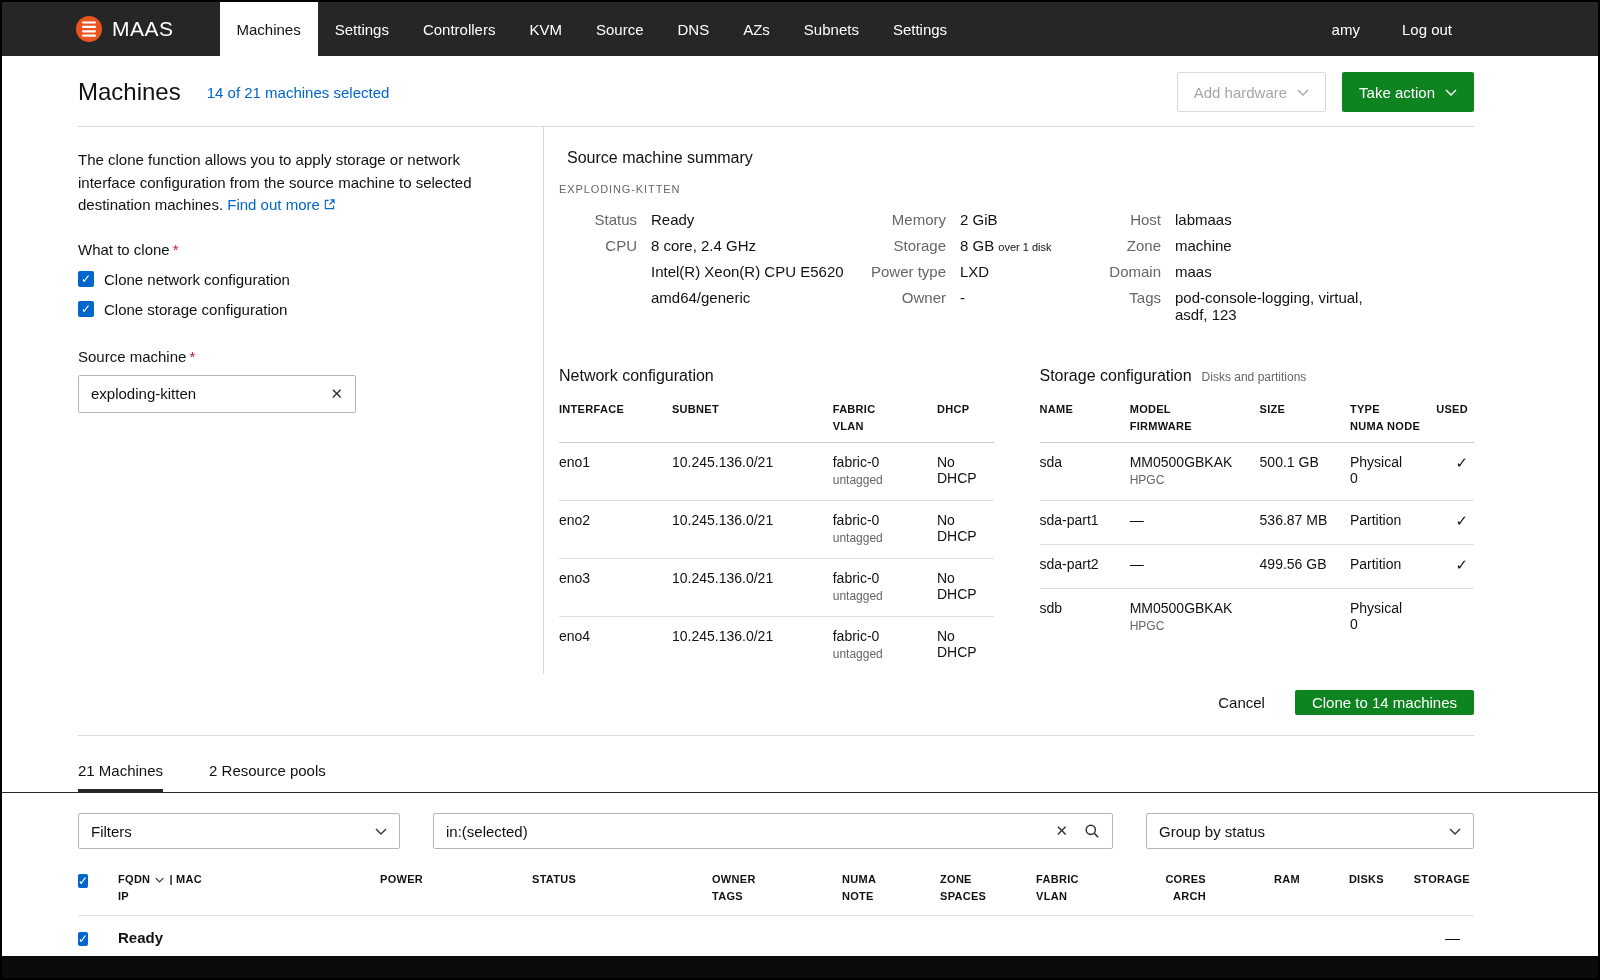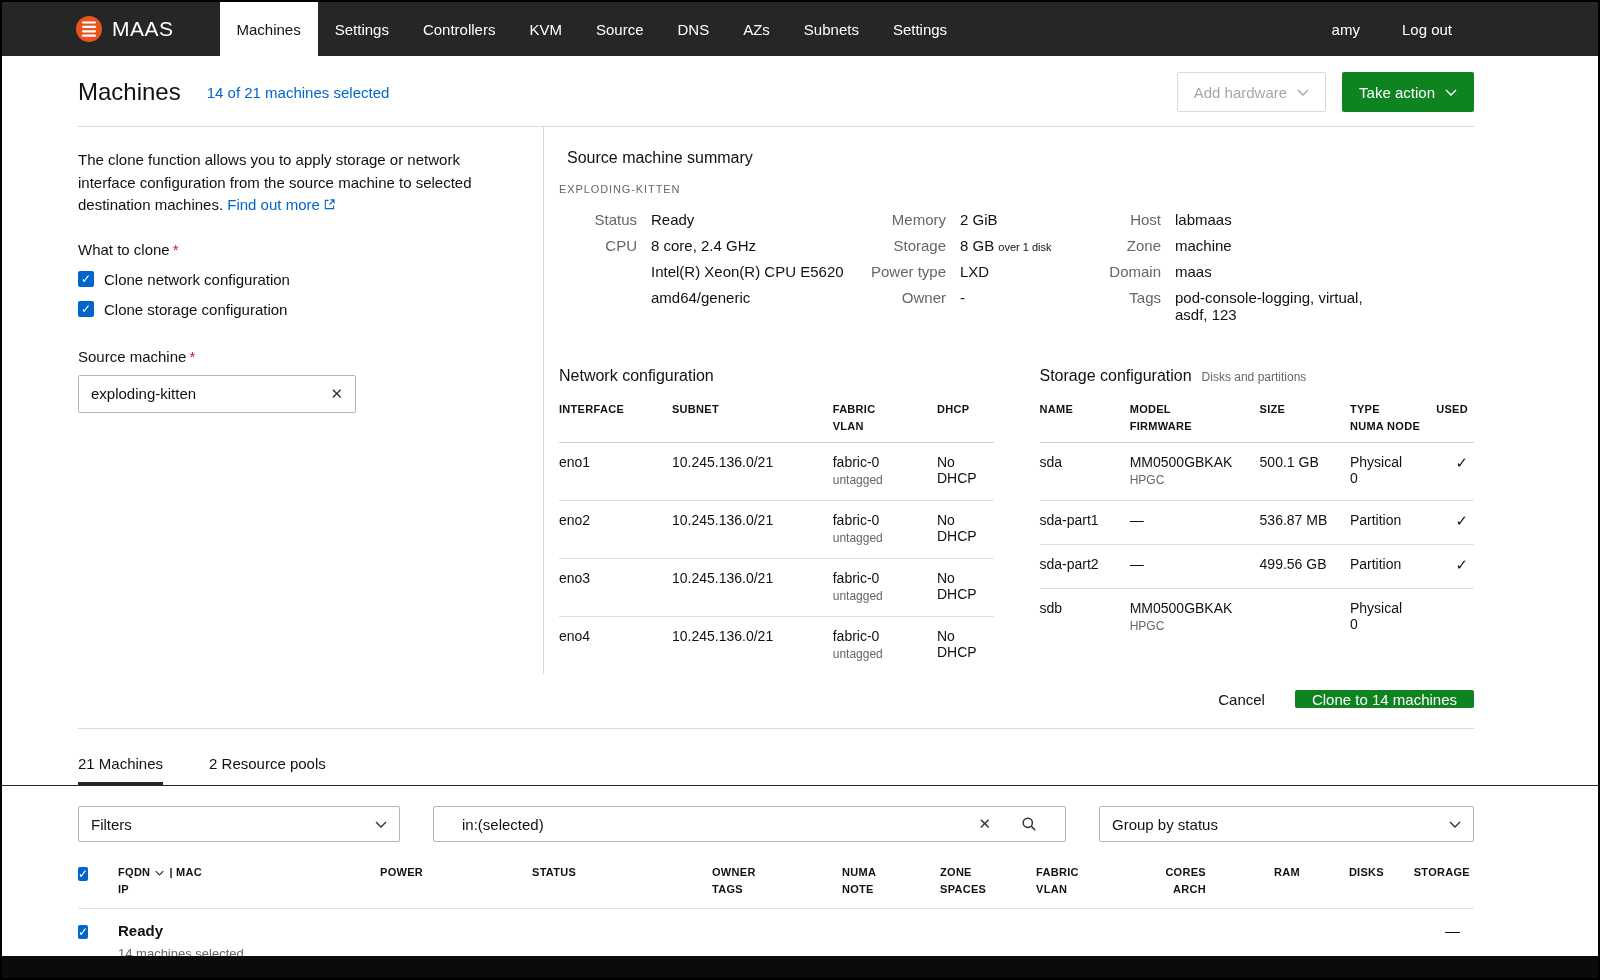--- a/index.html
+++ b/index.html
@@ -67,35 +67,35 @@
   .cfg-table th { font-size: 11px; font-weight: 700; text-align: left; letter-spacing: .3px;
                   padding: 6px 6px 8px 0; border-bottom: 1px solid #cfcfcf; vertical-align: top; line-height: 1.5; }
   .cfg-table td { padding: 11px 6px 13px 0; border-bottom: 1px solid #e0e0e0; vertical-align: top; margin-top: 40px; }
   .cfg-table tr:last-child td { border-bottom: none; }
   .sub-line { font-size: 12px; color: #666; margin-top: 3px; }
   .ta-right { text-align: right !important; }
   .used-cell { font-size: 15px; }
 
   .clone-actions { display: flex; justify-content: flex-end; align-items: center; gap: 30px; padding: 16px 0 20px; }
   .btn-cancel { background: none; border: none; font-size: 15px; cursor: pointer; color: #111; font-family: inherit; }
-  .btn-submit { height: 18px; }
+  .btn-submit { height: 25px; }
 
   
   .tabs-wrap { border-bottom: 1px solid #262626; padding-top: 26px; }
   .tabs-row { display: flex; gap: 46px; }
   .tab { font-size: 15px; padding-bottom: 13px; cursor: pointer; }
   .tab.active { box-shadow: inset 0 -3px 0 #262626; }
 
   .filters-row { display: flex; gap: 33px; margin-top: 20px; }
   .select-box { height: 36px; border: 1px solid #b5b5b5; border-radius: 2px; display: flex; align-items: center;
                 justify-content: space-between; padding: 0 12px; font-size: 15px; cursor: pointer; color: #111; }
   .filters-select { width: 322px; }
-  .group-select { width: 375px; }
+  .group-select { width: 328px; }
   .search-box { flex: 1; height: 36px; border: 1px solid #b5b5b5; border-radius: 2px; display: flex;
-                align-items: center; padding: 0 28px; gap: 30px; }
+                align-items: center; padding: 0 12px; gap: 16px; }
   .search-box input { border: none; outline: none; flex: 1; font-size: 15px; font-family: inherit; color: #111; }
 
   .mtable { margin-top: 18px; }
   .mtable-header, .mgroup-row { display: grid; align-items: start;
     grid-template-columns: 40px 262px 152px 180px 130px 98px 96px 110px 60px 94px 84px 86px; }
   .mtable-header { border-bottom: 1px solid #e3e3e3; padding-bottom: 10px; padding-top: 4px; }
   .mth { font-size: 11px; font-weight: 700; letter-spacing: .3px; line-height: 1.55; }
   .fqdn-line1 { display: flex; align-items: center; gap: 5px; }
   .mgroup-row { padding: 13px 0 15px; }
   .group-status { font-size: 15px; font-weight: 700; }

